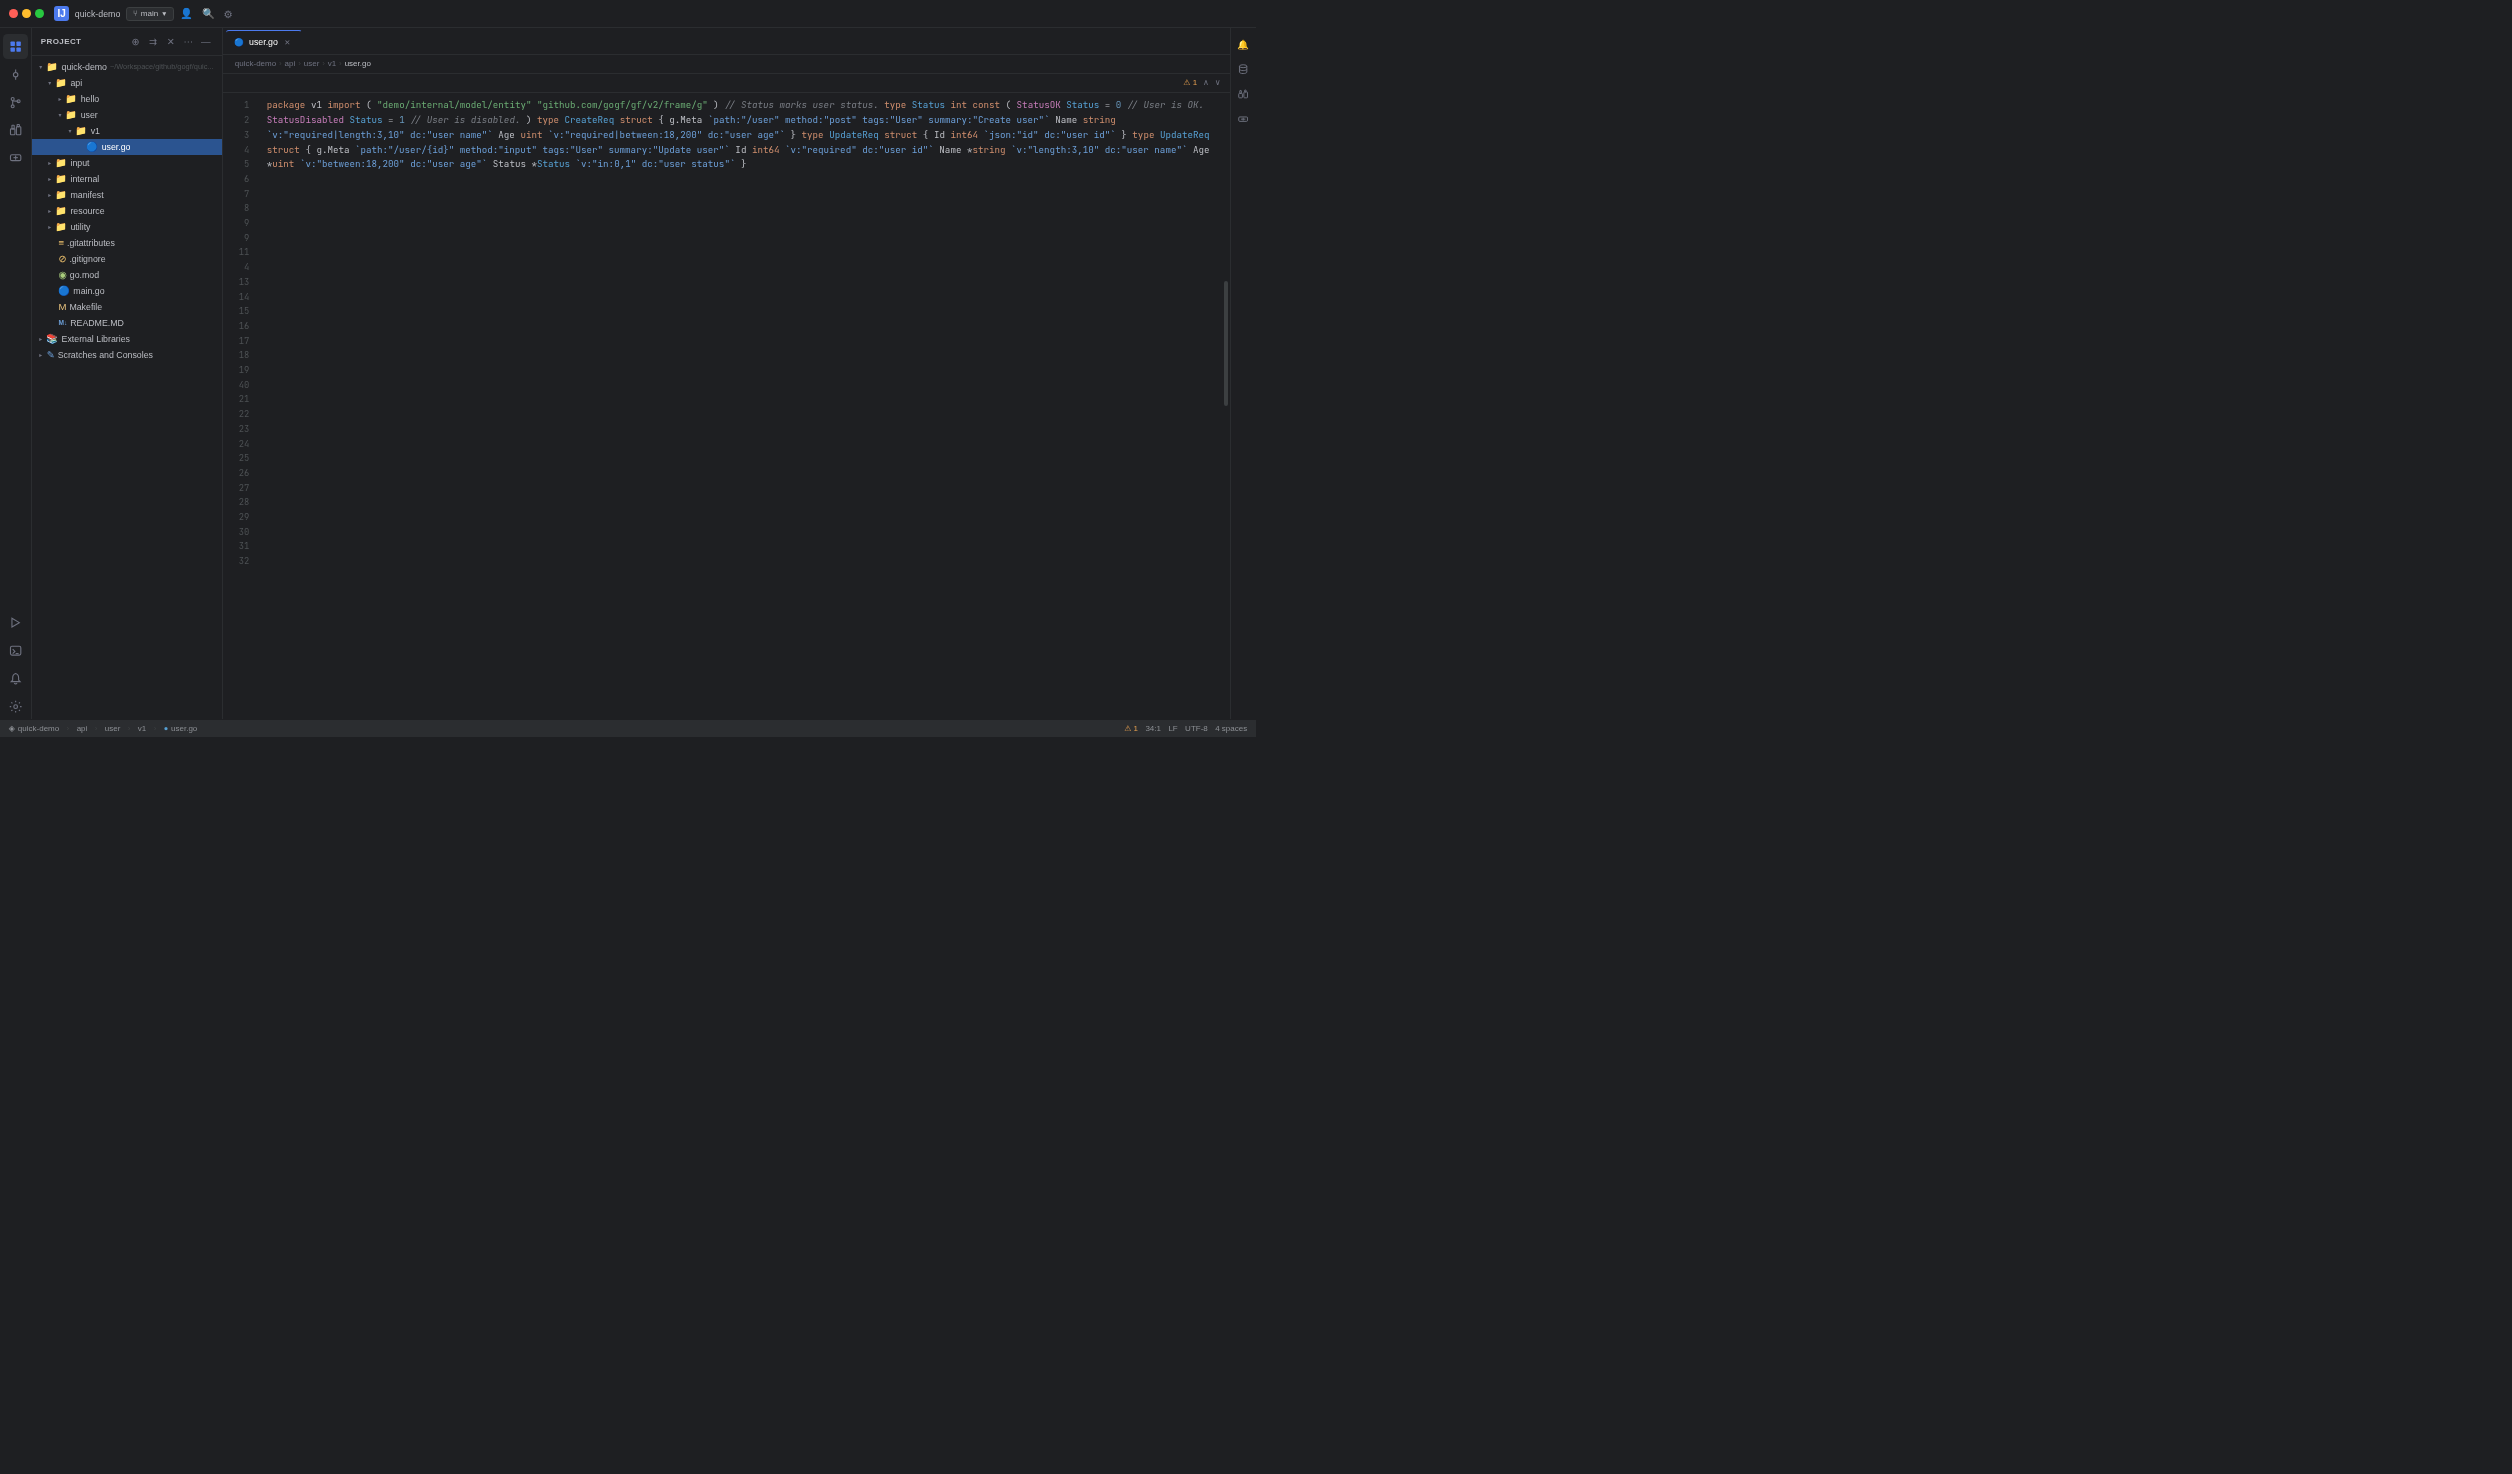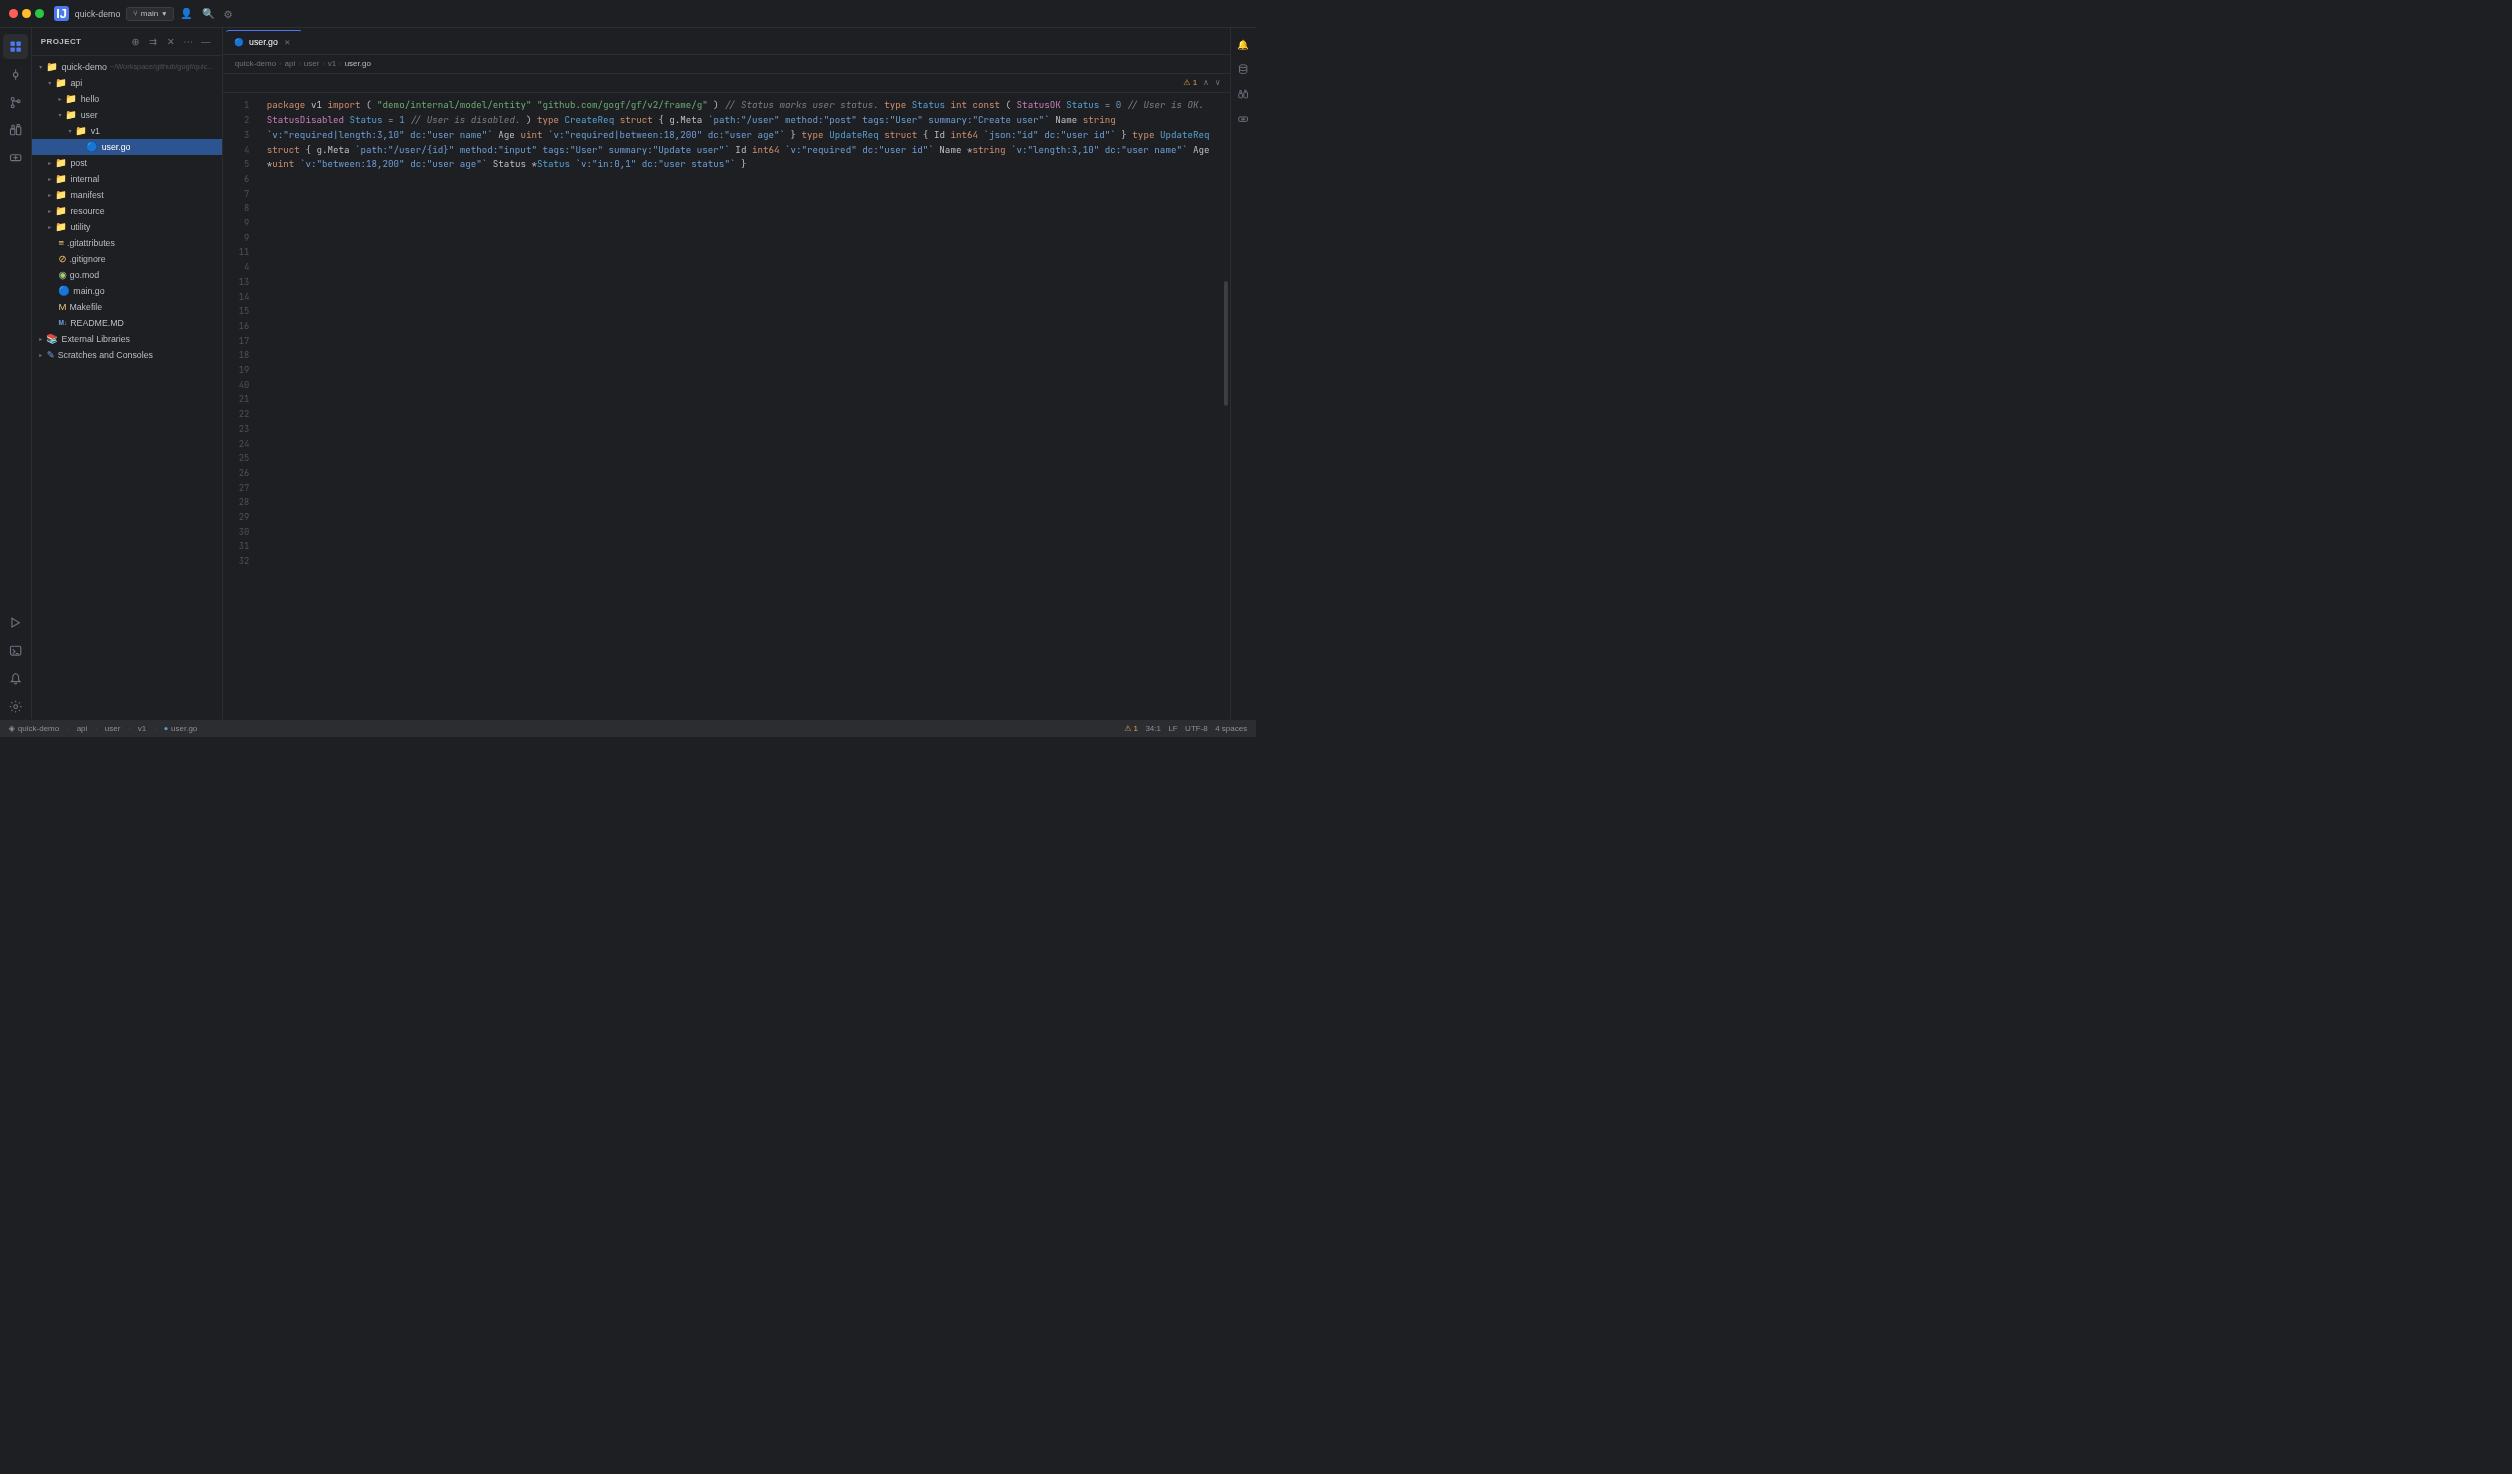--- a/index.html
+++ b/index.html
@@ -38,21 +38,21 @@
     .tl-green { background: #28c840; }
     .app-icon {
       width: 14.7px;
       height: 14.7px;
       background: #4c7aee;
       border-radius: 2.9px;
       display: flex;
       align-items: center;
       justify-content: center;
       color: white;
-      font-size: 13px;
+      font-size: 10px;
       font-weight: bold;
       margin-left: 4.4px;
     }
     .project-name {
       color: #bcbec4;
       font-size: 8.8px;
     }
     .branch-badge {
       background: #2b2d30;
       border: 0.7px solid #3c3f41;
@@ -510,21 +510,21 @@
 
       <div class="tree-item selected" style="padding-left:43px;">
         <span class="tree-arrow" style="visibility:hidden;">▸</span>
         <span class="tree-icon" style="color:#56a0d3;">🔵</span>
         <span class="tree-label">user.go</span>
       </div>
 
       <div class="tree-item" style="padding-left:11.8px;">
         <span class="tree-arrow">▸</span>
         <span class="tree-icon folder-icon">📁</span>
-        <span class="tree-label">post</span>
+        <span class="tree-label">input</span>
       </div>
 
       <div class="tree-item" style="padding-left:11.8px;">
         <span class="tree-arrow">▸</span>
         <span class="tree-icon folder-icon">📁</span>
         <span class="tree-label">internal</span>
       </div>
 
       <div class="tree-item" style="padding-left:11.8px;">
         <span class="tree-arrow">▸</span>

